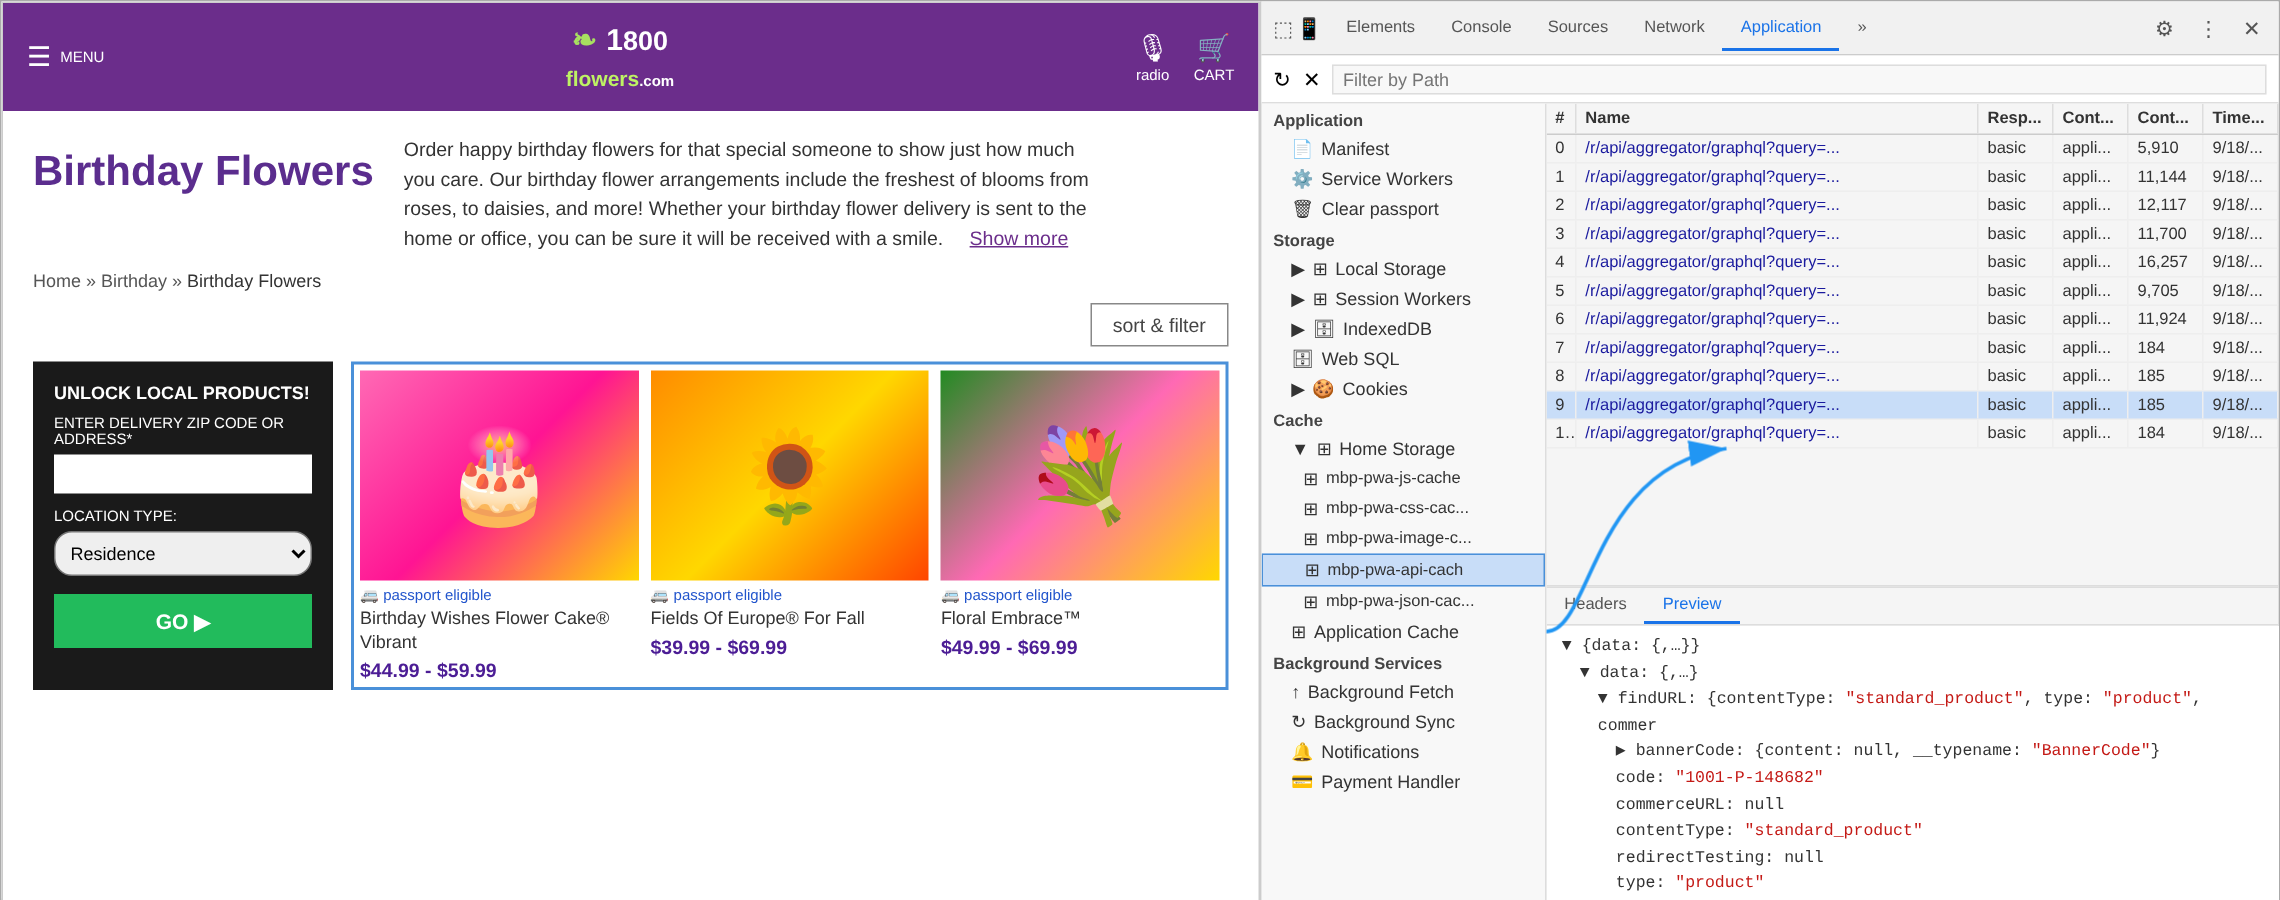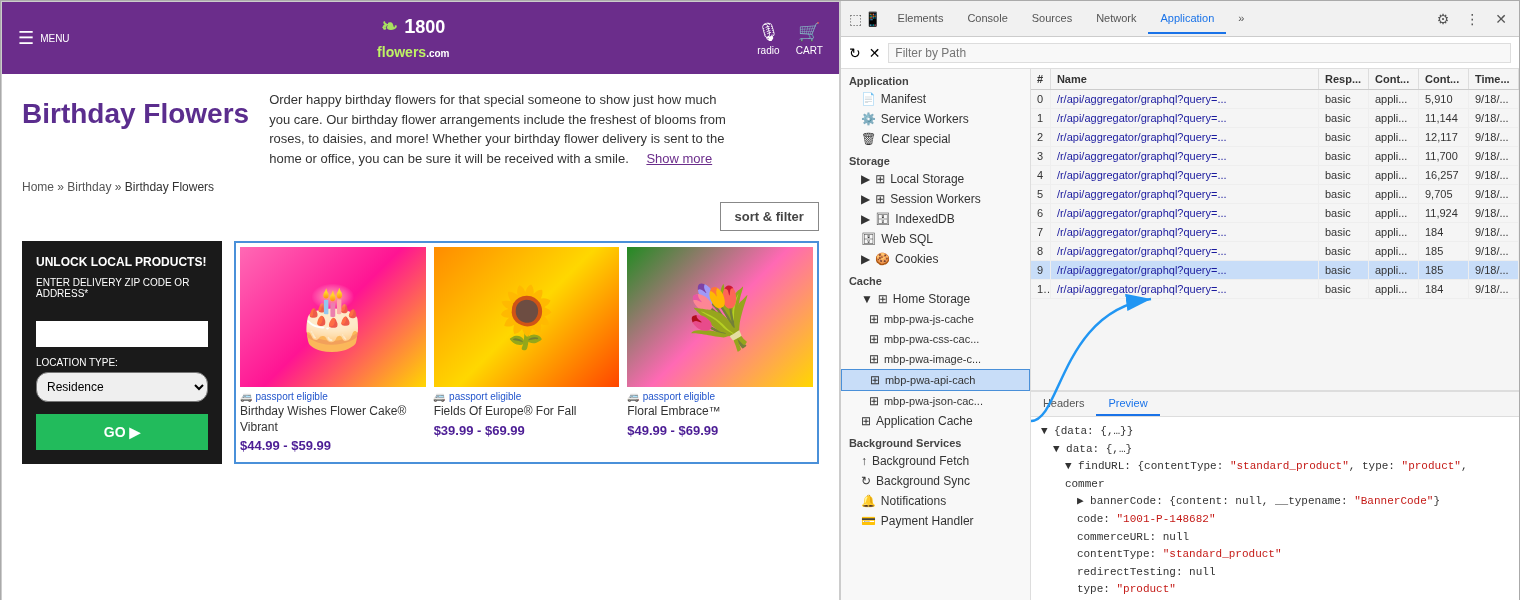--- a/index.html
+++ b/index.html
@@ -103,21 +103,20 @@
       justify-content: flex-end;
       margin-bottom: 10px;
     }
     .sort-filter-btn {
       border: 1px solid #888;
       background: white;
       padding: 6px 14px;
       font-size: 13px;
       color: #444;
       cursor: pointer;
-      font-weight: bold;
     }
 
     
     .product-area {
       display: flex;
       gap: 12px;
     }
 
     
     .zip-panel {
@@ -130,21 +129,21 @@
     }
     .zip-panel h3 {
       font-size: 12px;
       font-weight: bold;
       margin-bottom: 8px;
       text-transform: uppercase;
     }
     .zip-panel label {
       font-size: 10px;
       display: block;
-      margin-bottom: 22px;
+      margin-bottom: 4px;
     }
     .zip-input {
       width: 100%;
       padding: 6px;
       background: white;
       border: none;
       margin-bottom: 10px;
       font-size: 12px;
     }
     .location-label {
@@ -545,21 +544,21 @@
         <div class="dt-sidebar-item">
           <span>📄</span>
           <span>Manifest</span>
         </div>
         <div class="dt-sidebar-item">
           <span>⚙️</span>
           <span>Service Workers</span>
         </div>
         <div class="dt-sidebar-item">
           <span>🗑</span>
-          <span>Clear special</span>
+          <span>Clear passport</span>
         </div>
 
         <div class="dt-section-label">Storage</div>
         <div class="dt-sidebar-item">
           <span>▶</span>
           <span>⊞</span>
           <span>Local Storage</span>
         </div>
         <div class="dt-sidebar-item">
           <span>▶</span>

